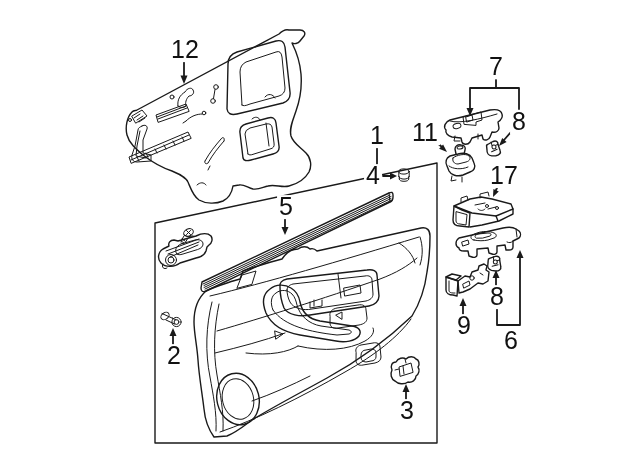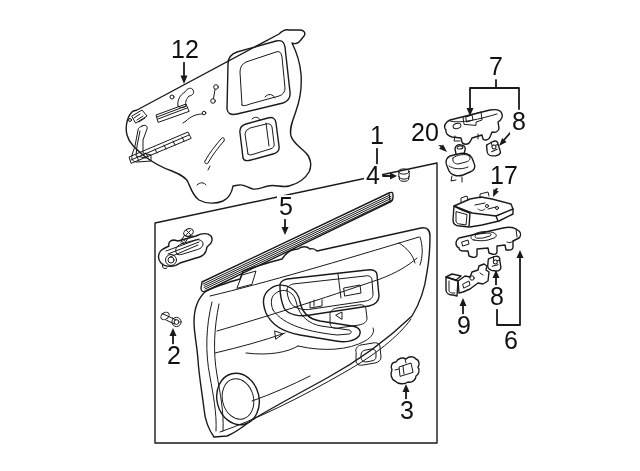--- a/index.html
+++ b/index.html
@@ -305,19 +305,19 @@
 </svg>
 
   <div class="callout" style="left:185px;top:50px;">12</div>
   <div class="callout" style="left:377px;top:136px;">1</div>
   <div class="callout" style="left:373px;top:176px;">4</div>
   <div class="callout" style="left:286px;top:207px;">5</div>
   <div class="callout" style="left:174px;top:356px;">2</div>
   <div class="callout" style="left:407px;top:411px;">3</div>
   <div class="callout" style="left:496px;top:67px;">7</div>
   <div class="callout" style="left:519px;top:122px;">8</div>
-  <div class="callout" style="left:425px;top:133px;">20</div>
+  <div class="callout" style="left:425px;top:133px;">11</div>
   <div class="callout" style="left:504px;top:176px;">17</div>
   <div class="callout" style="left:464px;top:326px;">9</div>
   <div class="callout" style="left:497px;top:297px;">8</div>
   <div class="callout" style="left:511px;top:341px;">6</div>
 
 </div>
 
 </body></html>

